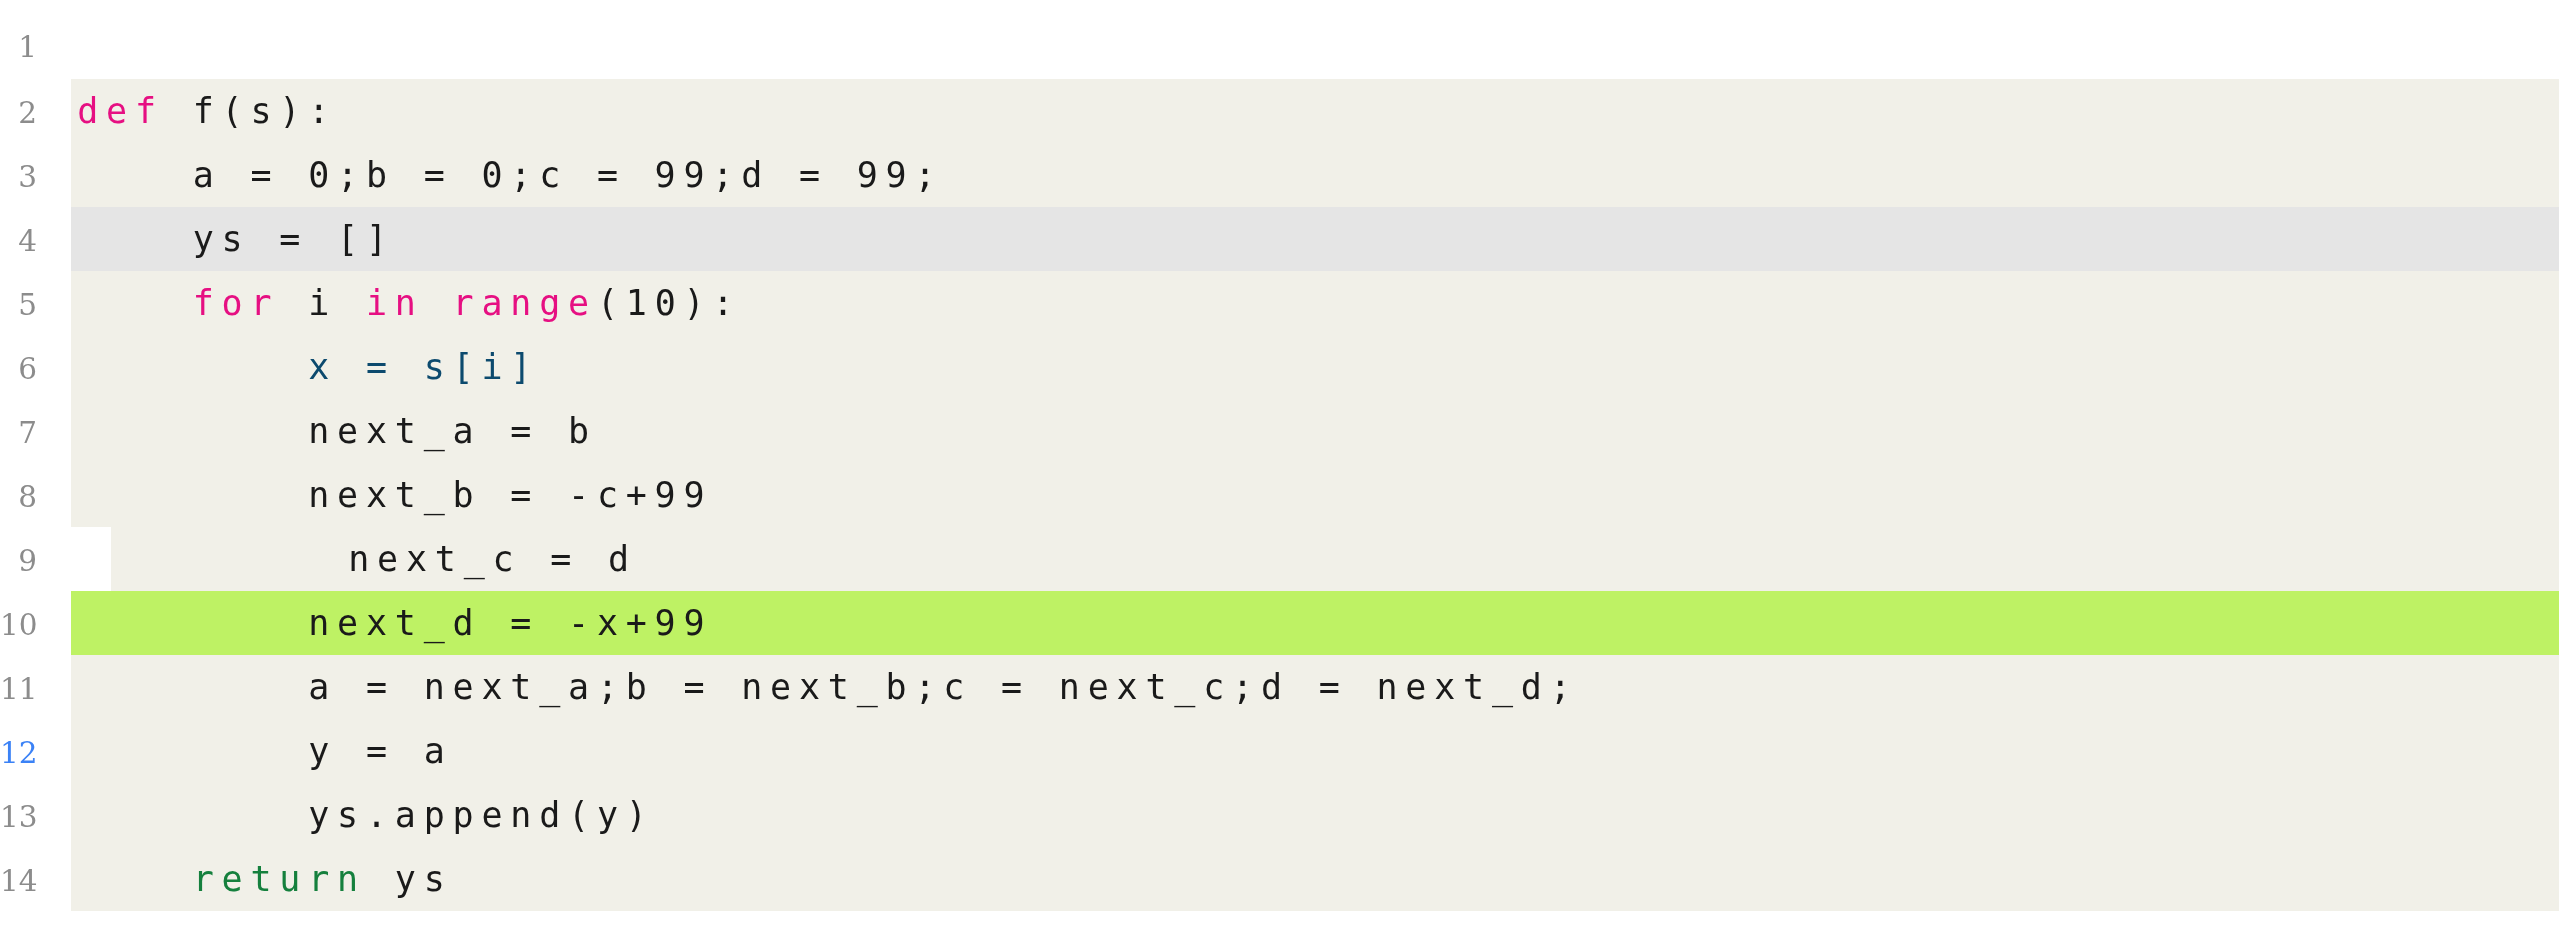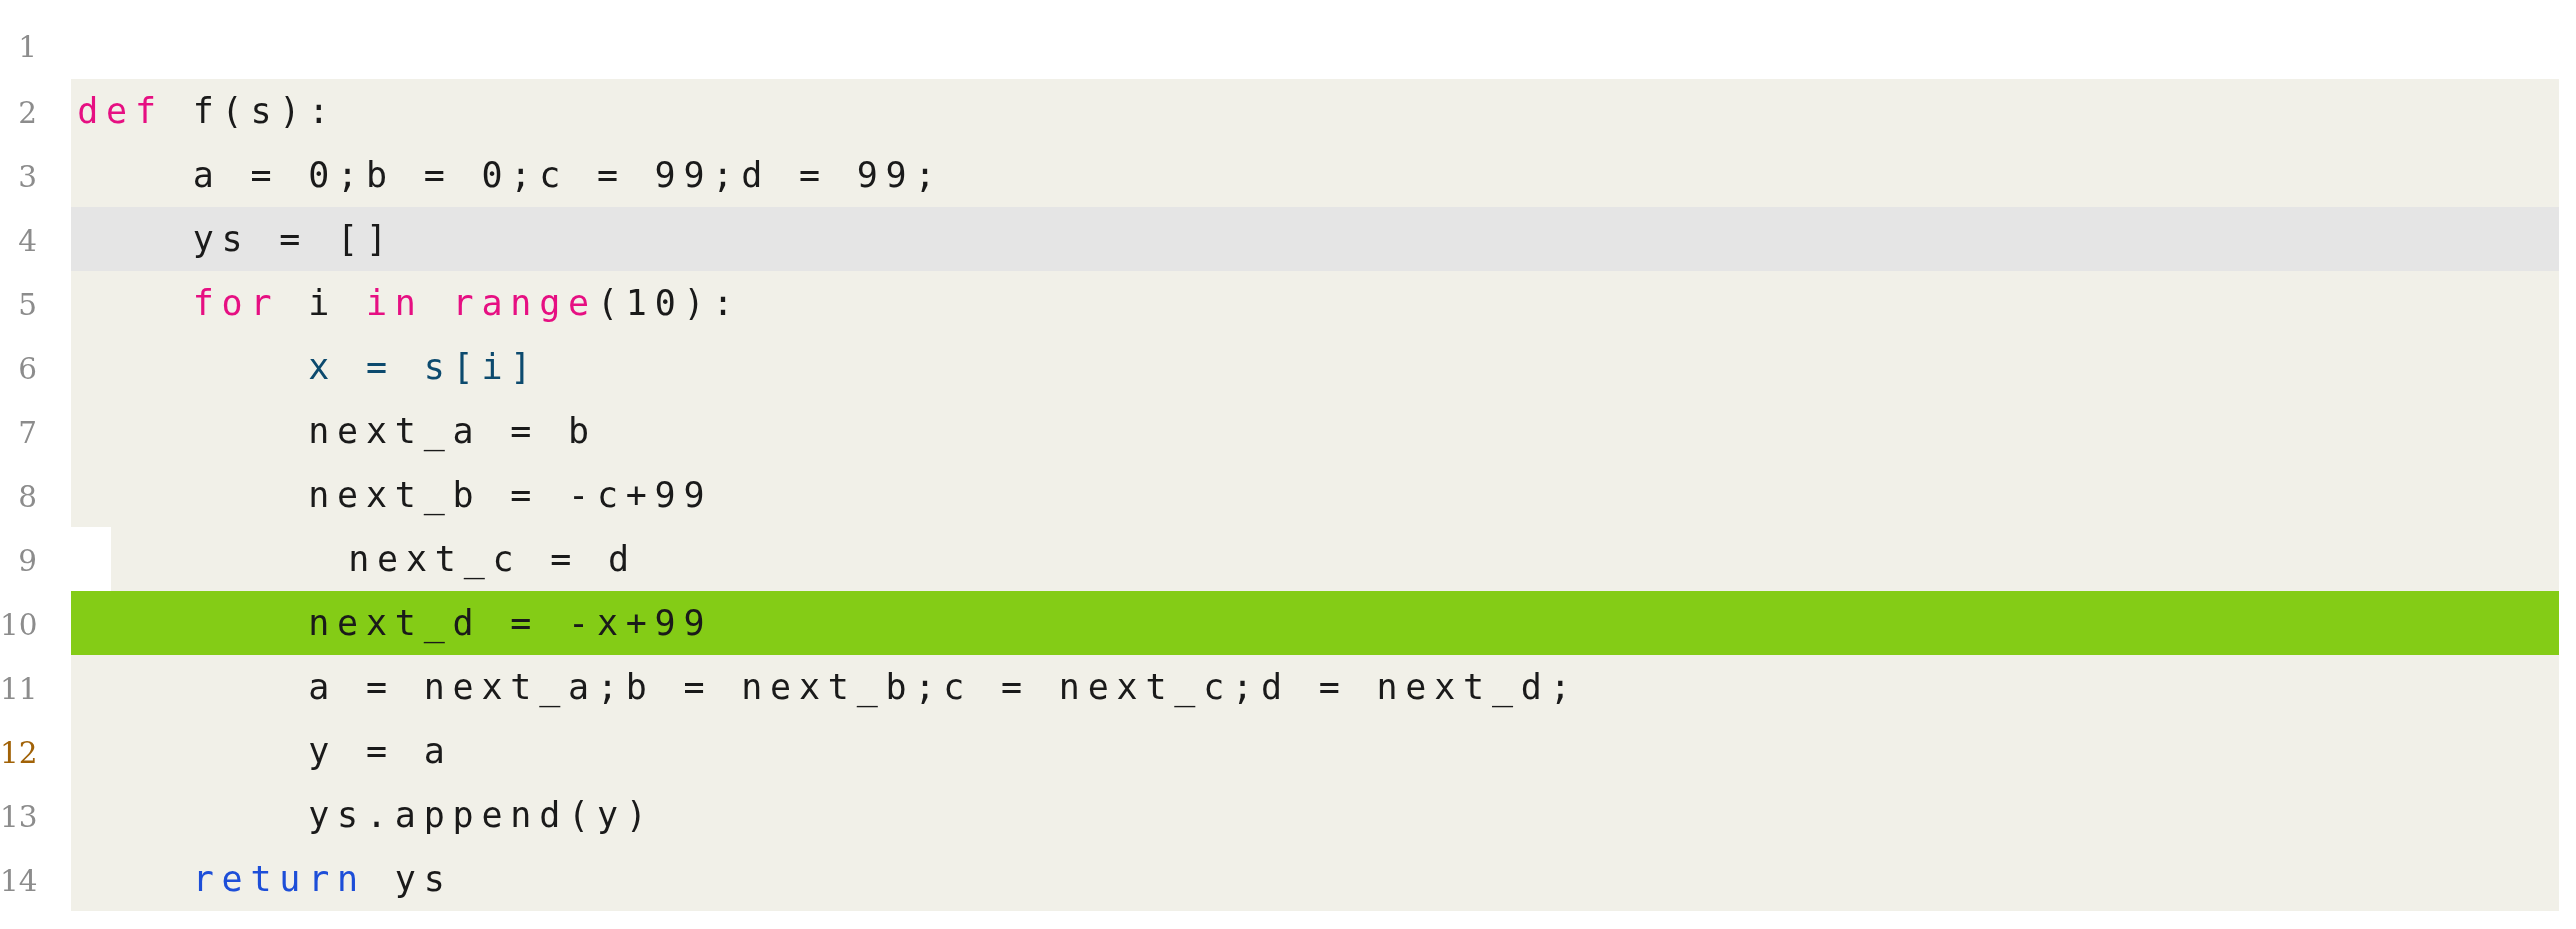--- a/index.html
+++ b/index.html
@@ -81,32 +81,32 @@
     <div class="line">
       <span class="gutter" style="color: rgb(140, 140, 140);">8</span>
       <span class="codecell" style="background: rgb(241, 240, 232); color: rgb(26, 26, 26);"><span class="tok">        next_b = -c+99</span></span>
     </div>
     <div class="line">
       <span class="gutter" style="color: rgb(140, 140, 140);">9</span>
       <span class="codecell" style="background: rgb(241, 240, 232); color: rgb(26, 26, 26); margin-left: 40px;"><span class="tok">        next_c = d</span></span>
     </div>
     <div class="line">
       <span class="gutter" style="color: rgb(140, 140, 140);">10</span>
-      <span class="codecell" style="background: #84cc16; color: rgb(26, 26, 26);"><span class="tok">        next_d = -x+99</span></span>
+      <span class="codecell" style="background: #bef264; color: rgb(26, 26, 26);"><span class="tok">        next_d = -x+99</span></span>
     </div>
     <div class="line">
       <span class="gutter" style="color: rgb(140, 140, 140);">11</span>
       <span class="codecell" style="background: rgb(241, 240, 232); color: rgb(26, 26, 26);"><span class="tok">        a = next_a;b = next_b;c = next_c;d = next_d;</span></span>
     </div>
     <div class="line">
-      <span class="gutter" style="color: #a16207;">12</span>
+      <span class="gutter" style="color: #3b82f6;">12</span>
       <span class="codecell" style="background: rgb(241, 240, 232); color: rgb(26, 26, 26);"><span class="tok">        y = a</span></span>
     </div>
     <div class="line">
       <span class="gutter" style="color: rgb(140, 140, 140);">13</span>
       <span class="codecell" style="background: rgb(241, 240, 232); color: rgb(26, 26, 26);"><span class="tok">        ys.append(y)</span></span>
     </div>
     <div class="line">
       <span class="gutter" style="color: rgb(140, 140, 140);">14</span>
-      <span class="codecell" style="background: rgb(241, 240, 232); color: rgb(26, 26, 26);"><span class="tok">    </span><span class="kw" style="color: #1d4ed8;">return</span><span class="tok"> ys</span></span>
+      <span class="codecell" style="background: rgb(241, 240, 232); color: rgb(26, 26, 26);"><span class="tok">    </span><span class="kw" style="color: #15803d;">return</span><span class="tok"> ys</span></span>
     </div>
   </div>
 
 
 </body></html>

